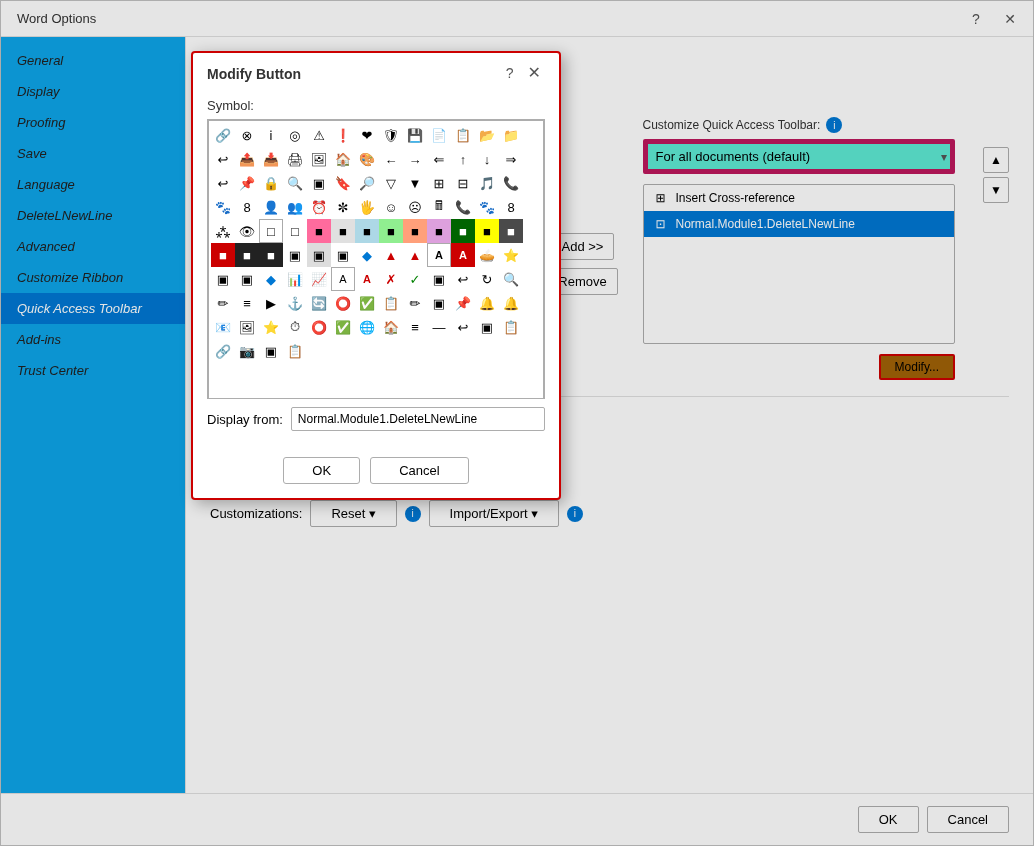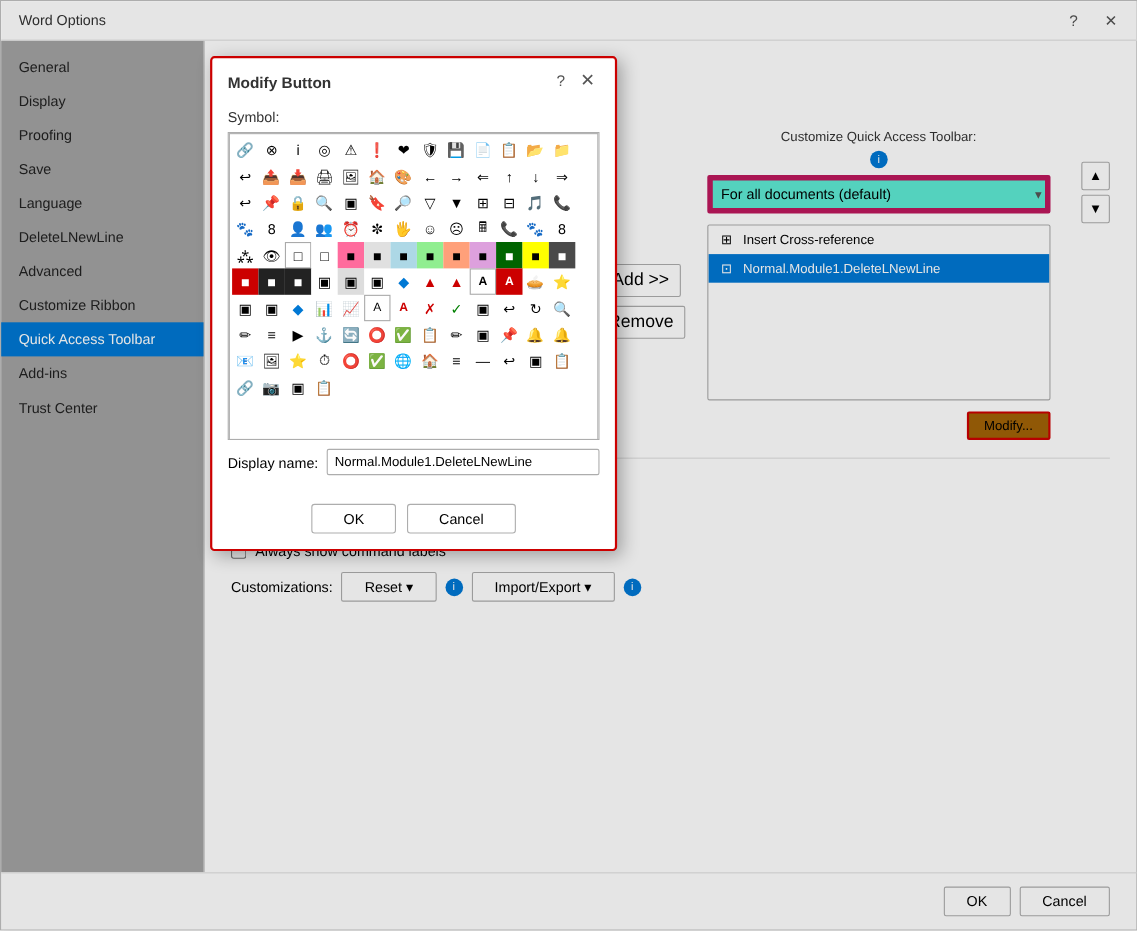--- a/index.html
+++ b/index.html
@@ -50,23 +50,24 @@
     }
 
     .main-content {
       display: flex;
       flex: 1;
       overflow: hidden;
     }
 
     .sidebar {
       width: 185px;
-      background: #a3a3a3;
+      background: #0ea5e9;
       border-right: 1px solid #e0e0e0;
       padding: 8px 0;
+      font-style: italic;
     }
 
     .sidebar-item {
       padding: 8px 16px;
       cursor: pointer;
       font-size: 13px;
       color: #222;
     }
     .sidebar-item.active {
       background: #0078d4;
@@ -114,21 +115,20 @@
       flex: 1;
     }
 
     .label-row {
       display: flex;
       align-items: center;
       gap: 6px;
       margin-bottom: 6px;
       font-size: 12px;
       color: #333;
-      flex-direction: column;
     }
 
     .info-icon {
       width: 16px;
       height: 16px;
       border-radius: 50%;
       background: #0078d4;
       color: white;
       font-size: 10px;
       display: inline-flex;
@@ -202,21 +202,21 @@
       padding-top: 30px;
       width: 80px;
     }
 
     .mid-btn {
       padding: 5px 10px;
       border: 1px solid #adadad;
       background: white;
       border-radius: 2px;
       cursor: pointer;
-      font-size: 16px;
+      font-size: 13px;
       white-space: nowrap;
     }
 
     .right-side-controls {
       display: flex;
       flex-direction: column;
       gap: 4px;
       margin-left: 8px;
       padding-top: 30px;
     }
@@ -693,21 +693,21 @@
             <span class="symbol-cell">▣</span>
             <span class="symbol-cell">📋</span>
             <span class="symbol-cell">🔗</span>
             <span class="symbol-cell">📷</span>
             <span class="symbol-cell">▣</span>
             <span class="symbol-cell">📋</span>
           </div>
         </div>
 
         <div class="display-name-row">
-          <span class="display-name-label">Display name:</span>
+          <span class="display-name-label">Display from:</span>
           <input type="text" class="display-name-input" value="Normal.Module1.DeleteLNewLine" style="">
         </div>
       </div>
 
       <div class="modal-footer">
         <button class="modal-btn">OK</button>
         <button class="modal-btn">Cancel</button>
       </div>
     </div>
   </div>

